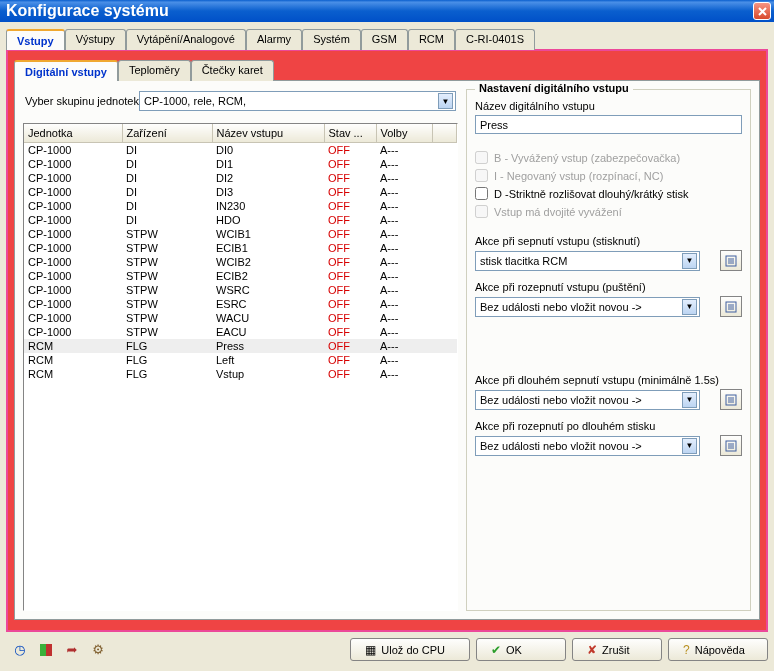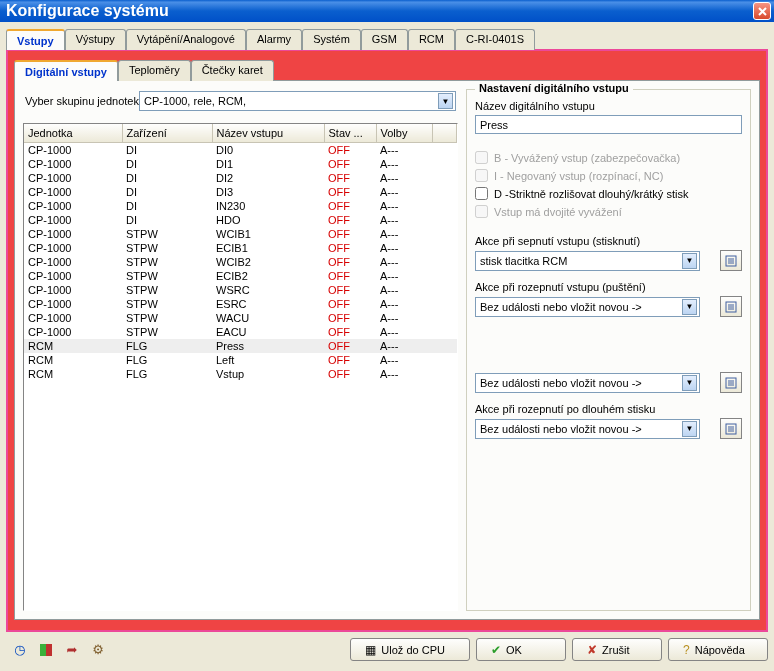--- a/index.html
+++ b/index.html
@@ -454,20 +454,21 @@
             </div>
             <div class="icon-btn">
               <svg width="12" height="12">
                   <rect x="1" y="1" width="10" height="10" fill="none" stroke="#4060a0"></rect>
                   <path d="M3 4h6M3 6h6M3 8h6" stroke="#4060a0"></path>
                 </svg>
             </div>
           </div>
 
           <div style="height:55px"></div>
+          <span class="field-label">Akce při dlouhém sepnutí vstupu (minimálně 1.5s)</span>
           <div class="combo-row">
             <div class="combo">
               <span>Bez události nebo vložit novou -&gt;</span>
               <div class="combo-btn">▼</div>
             </div>
             <div class="icon-btn">
               <svg width="12" height="12">
                   <rect x="1" y="1" width="10" height="10" fill="none" stroke="#4060a0"></rect>
                   <path d="M3 4h6M3 6h6M3 8h6" stroke="#4060a0"></path>
                 </svg>

